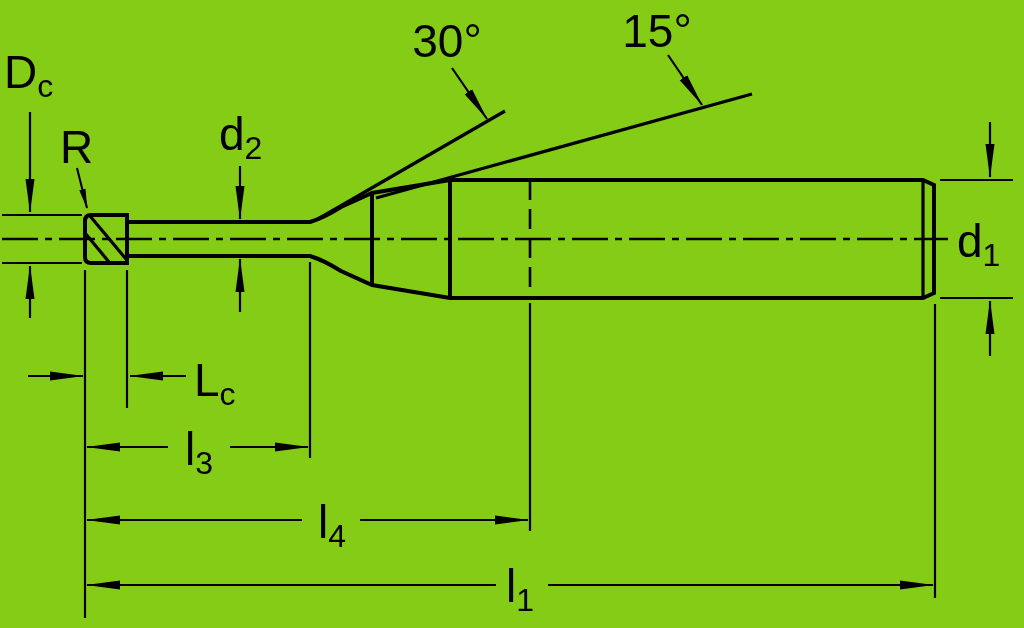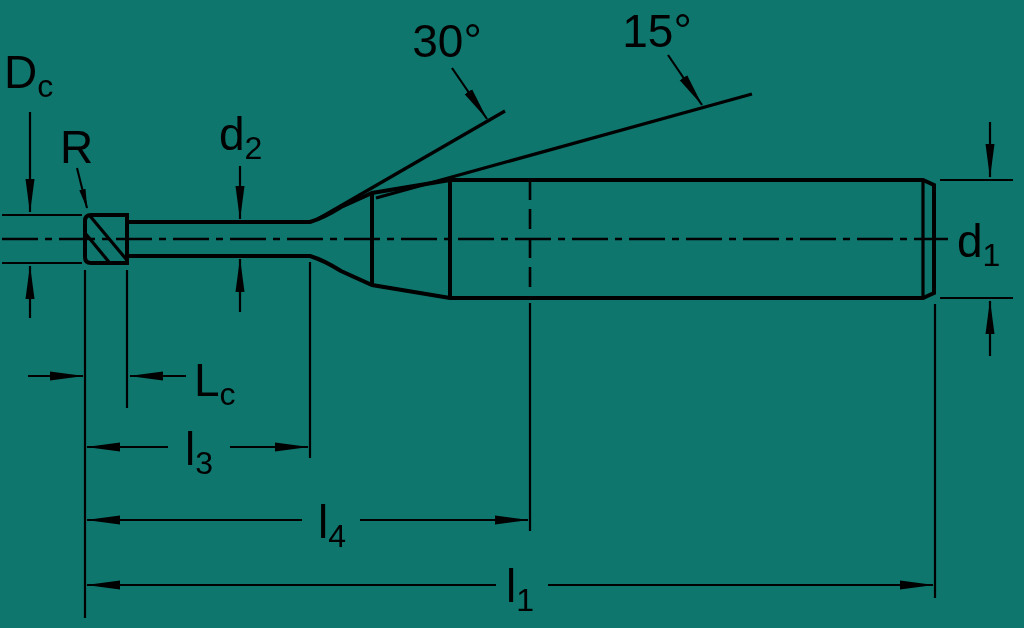--- a/index.html
+++ b/index.html
@@ -1,20 +1,20 @@
 <!DOCTYPE html>
 <html><head>
 <meta charset="utf-8">
 <style>
   html, body { margin: 0; padding: 0; background: #ffffff; }
   .page {
     position: relative;
     width: 1024px;
     height: 628px;
-    background: #0f766e;
+    background: #84cc16;
     overflow: hidden;
   }
   svg { display: block; }
   .lbl {
     font-family: "Liberation Sans", sans-serif;
     font-size: 46px;
     fill: #000000;
   }
   .sub { font-size: 32px; }
   .thick { stroke: #000000; stroke-width: 4; fill: none; }

